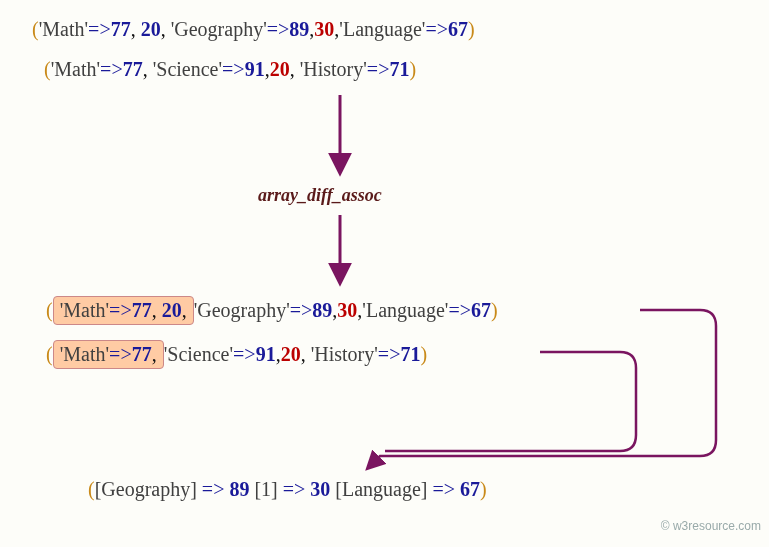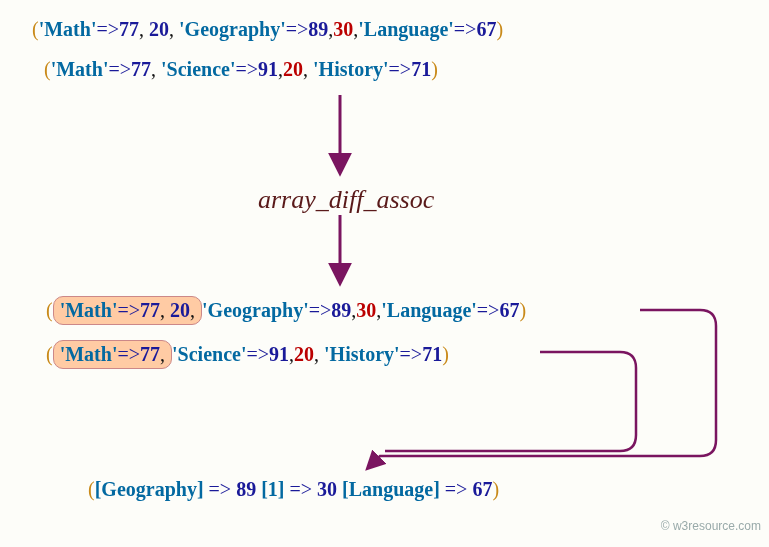--- a/index.html
+++ b/index.html
@@ -11,36 +11,36 @@
     font-family: Georgia, 'Times New Roman', serif;
     font-size: 20px;
     position: relative;
     overflow: hidden;
   }
   .line {
     position: absolute;
     white-space: nowrap;
   }
   .paren { color: #c98a1a; }
-  .key { color: #0369a1; font-weight: bold; }
+  .key { color: #404040; }
   .arrow-op { color: #1a1a99; }
   .num { color: #1a1a99; font-weight: bold; }
   .comma { color: #111; }
   .num-red { color: #b00; font-weight: bold; }
   .func-label {
     position: absolute;
     color: #5a1a1a;
-    font-weight: normal;
-    font-size: 26px;
+    font-weight: bold;
+    font-size: 18px;
     font-style: italic;
   }
   .highlight {
     background: #ffcba4;
     border: 1px solid #c88;
-    border-radius: 10px;
+    border-radius: 4px;
     padding: 2px 6px;
     display: inline-block;
   }
   .watermark {
     position: absolute;
     right: 8px;
     bottom: 14px;
     font-family: Arial, sans-serif;
     font-size: 12px;
     color: #9aa;

